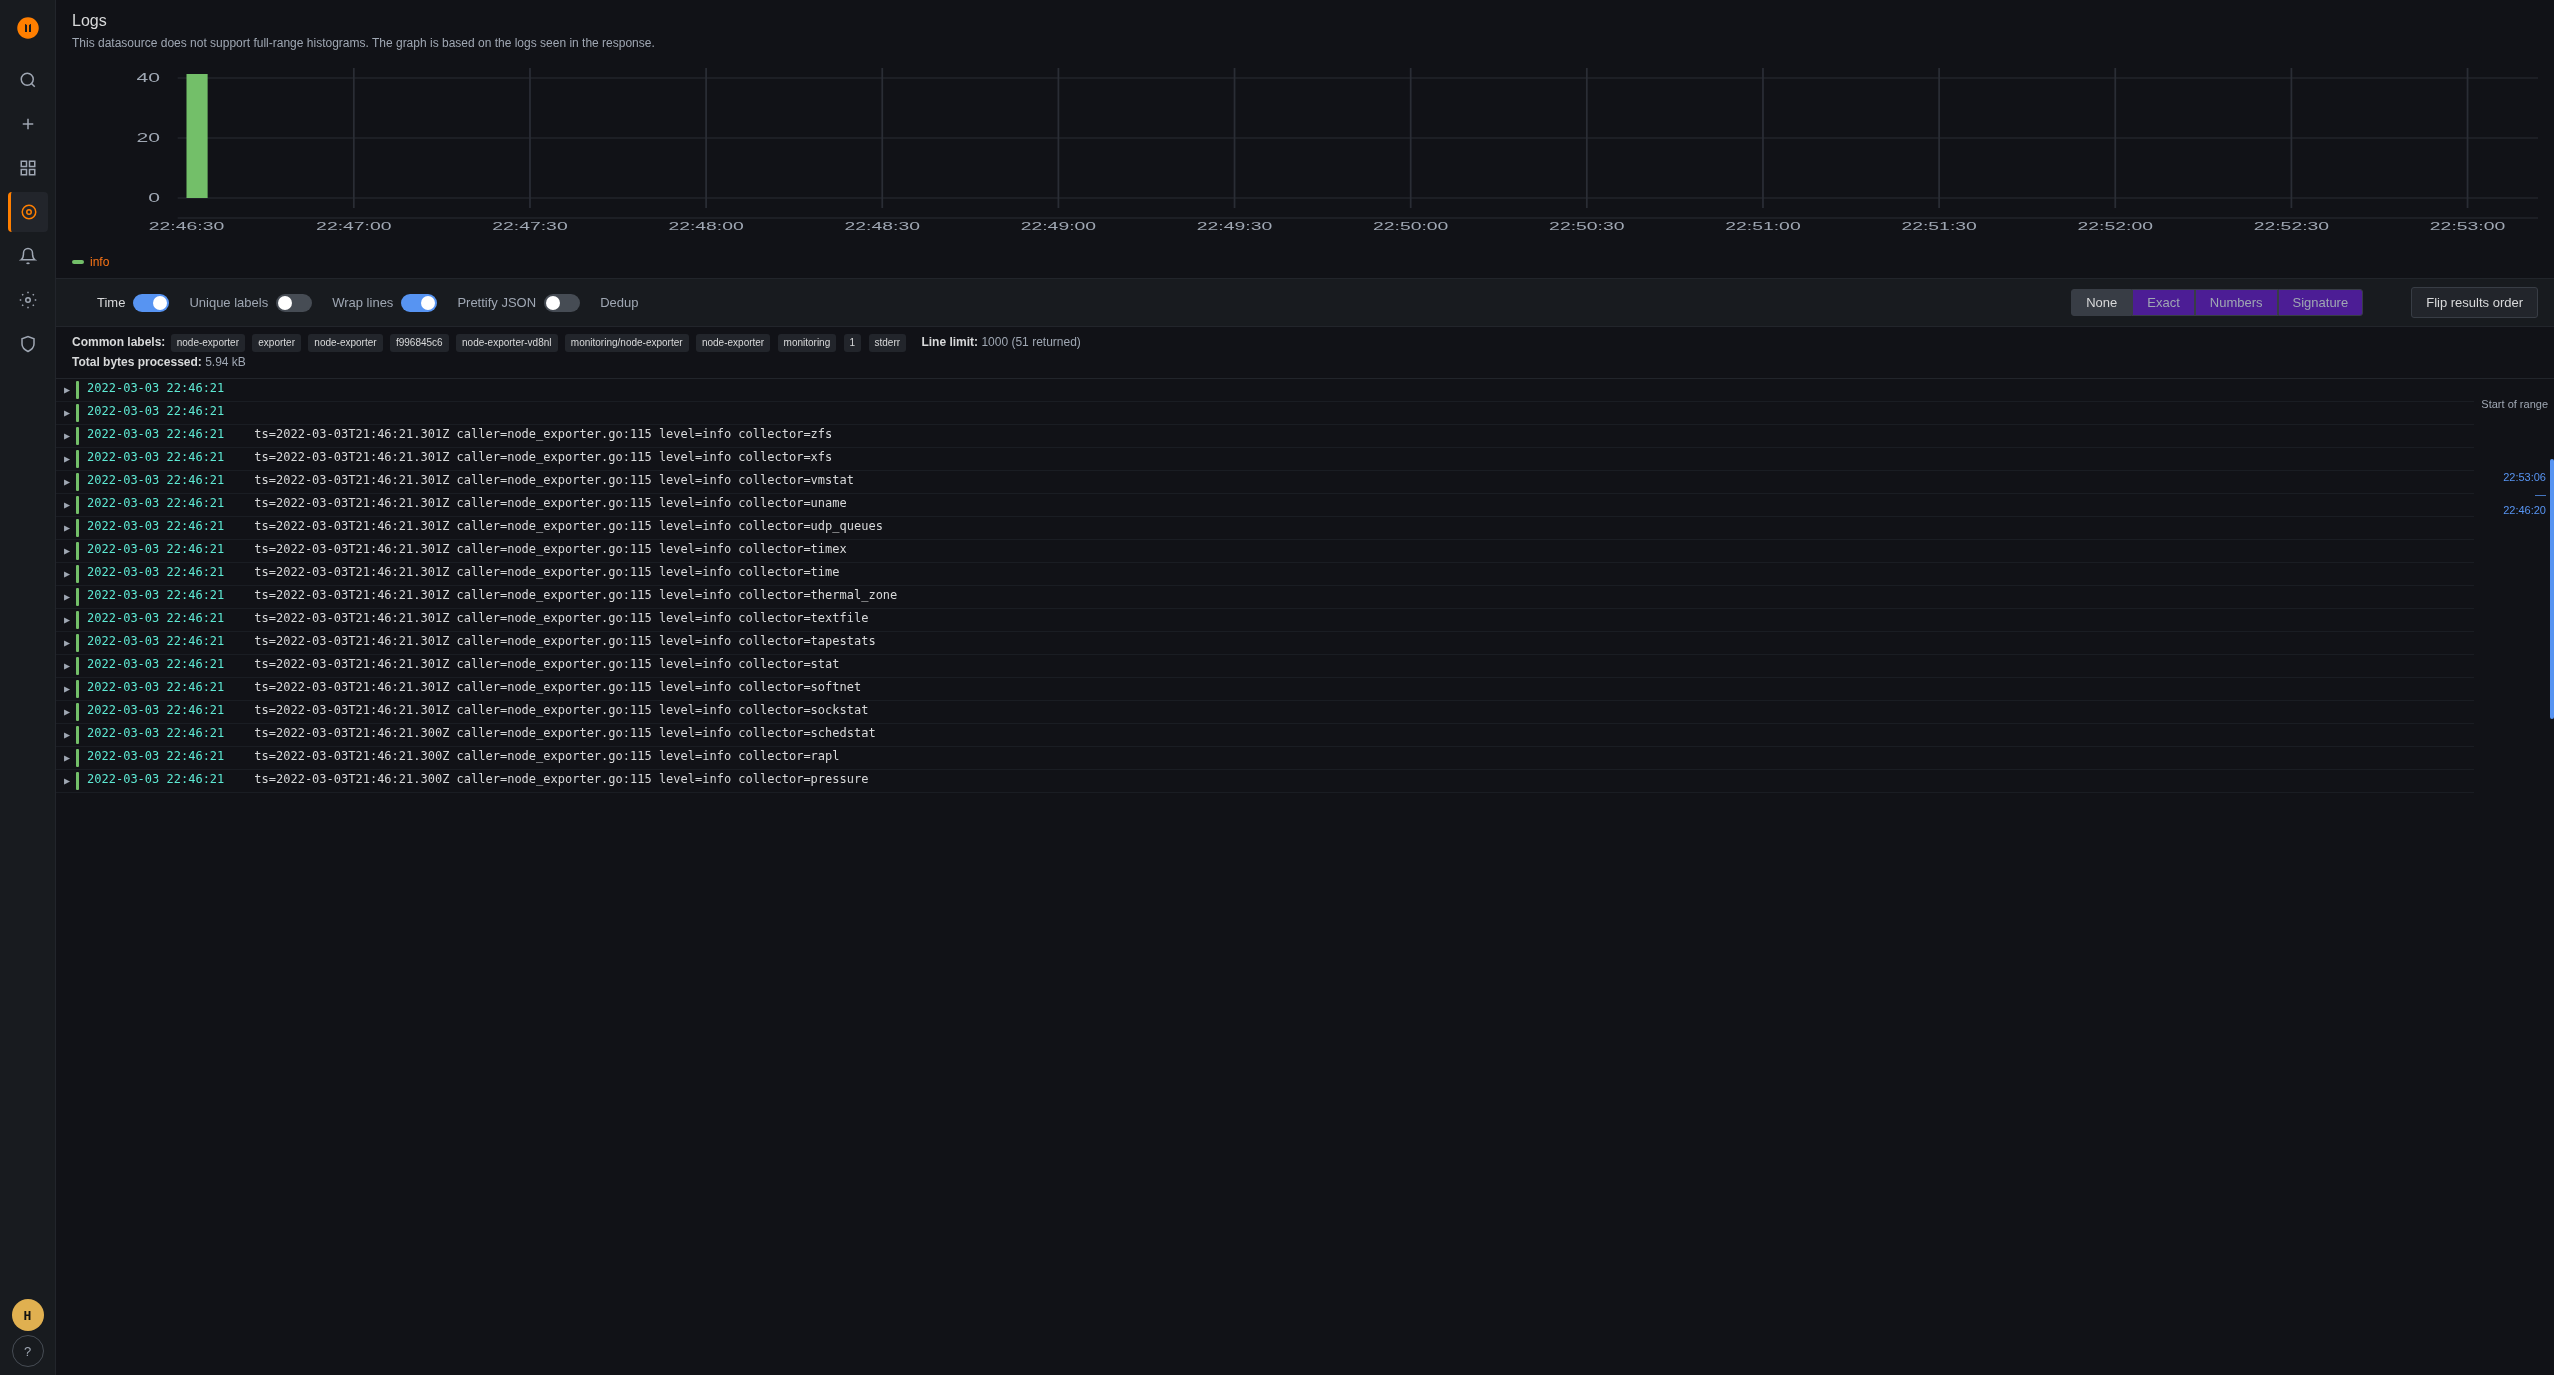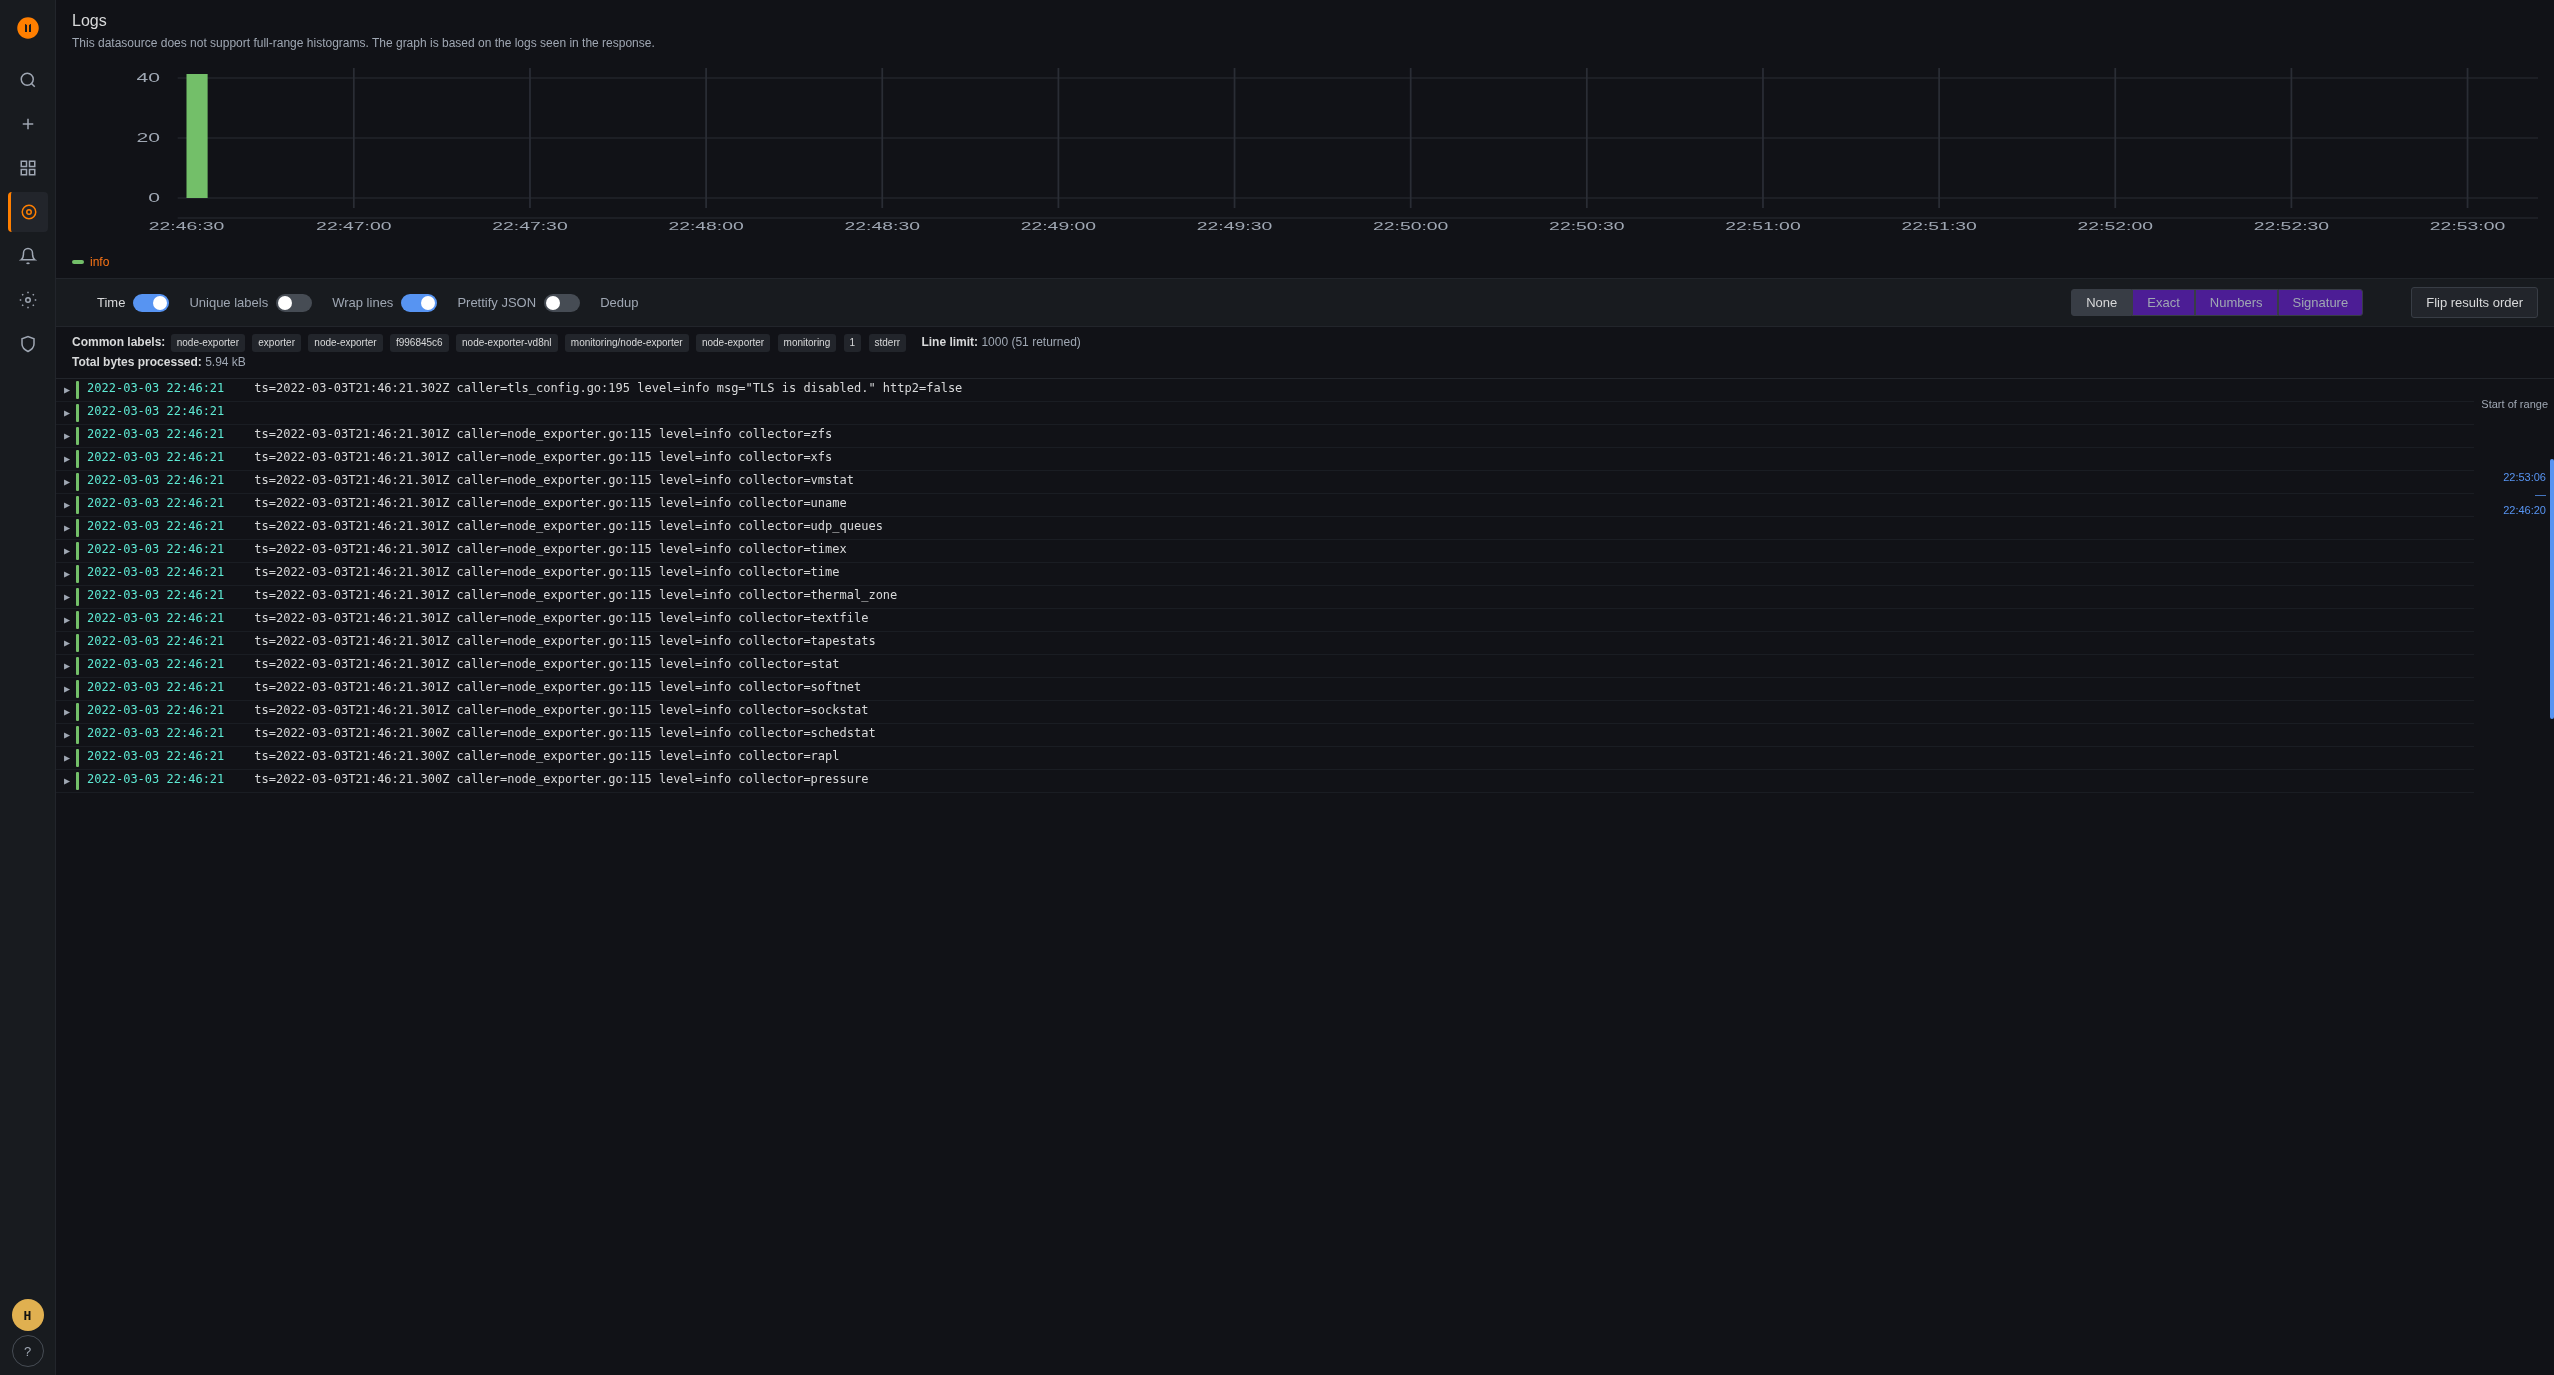--- a/index.html
+++ b/index.html
@@ -469,21 +469,20 @@
       <span>5.94 kB</span>
     </div>
 
     <div class="log-entries-container">
       <div class="log-entries" id="log-entries-list">
 
       <div class="log-row">
       <span class="log-expand">▶</span>
       <div class="log-level-bar"></div>
       <span class="log-time">2022-03-03  22:46:21</span>
-      <span class="log-content">ts=2022-03-03T21:46:21.302Z caller=tls_config.go:195 level=info msg="TLS is disabled." http2=false</span>
     </div>
           <div class="log-row">
       <span class="log-expand">▶</span>
       <div class="log-level-bar"></div>
       <span class="log-time">2022-03-03  22:46:21</span>
     </div>
           <div class="log-row">
       <span class="log-expand">▶</span>
       <div class="log-level-bar"></div>
       <span class="log-time">2022-03-03  22:46:21</span>

